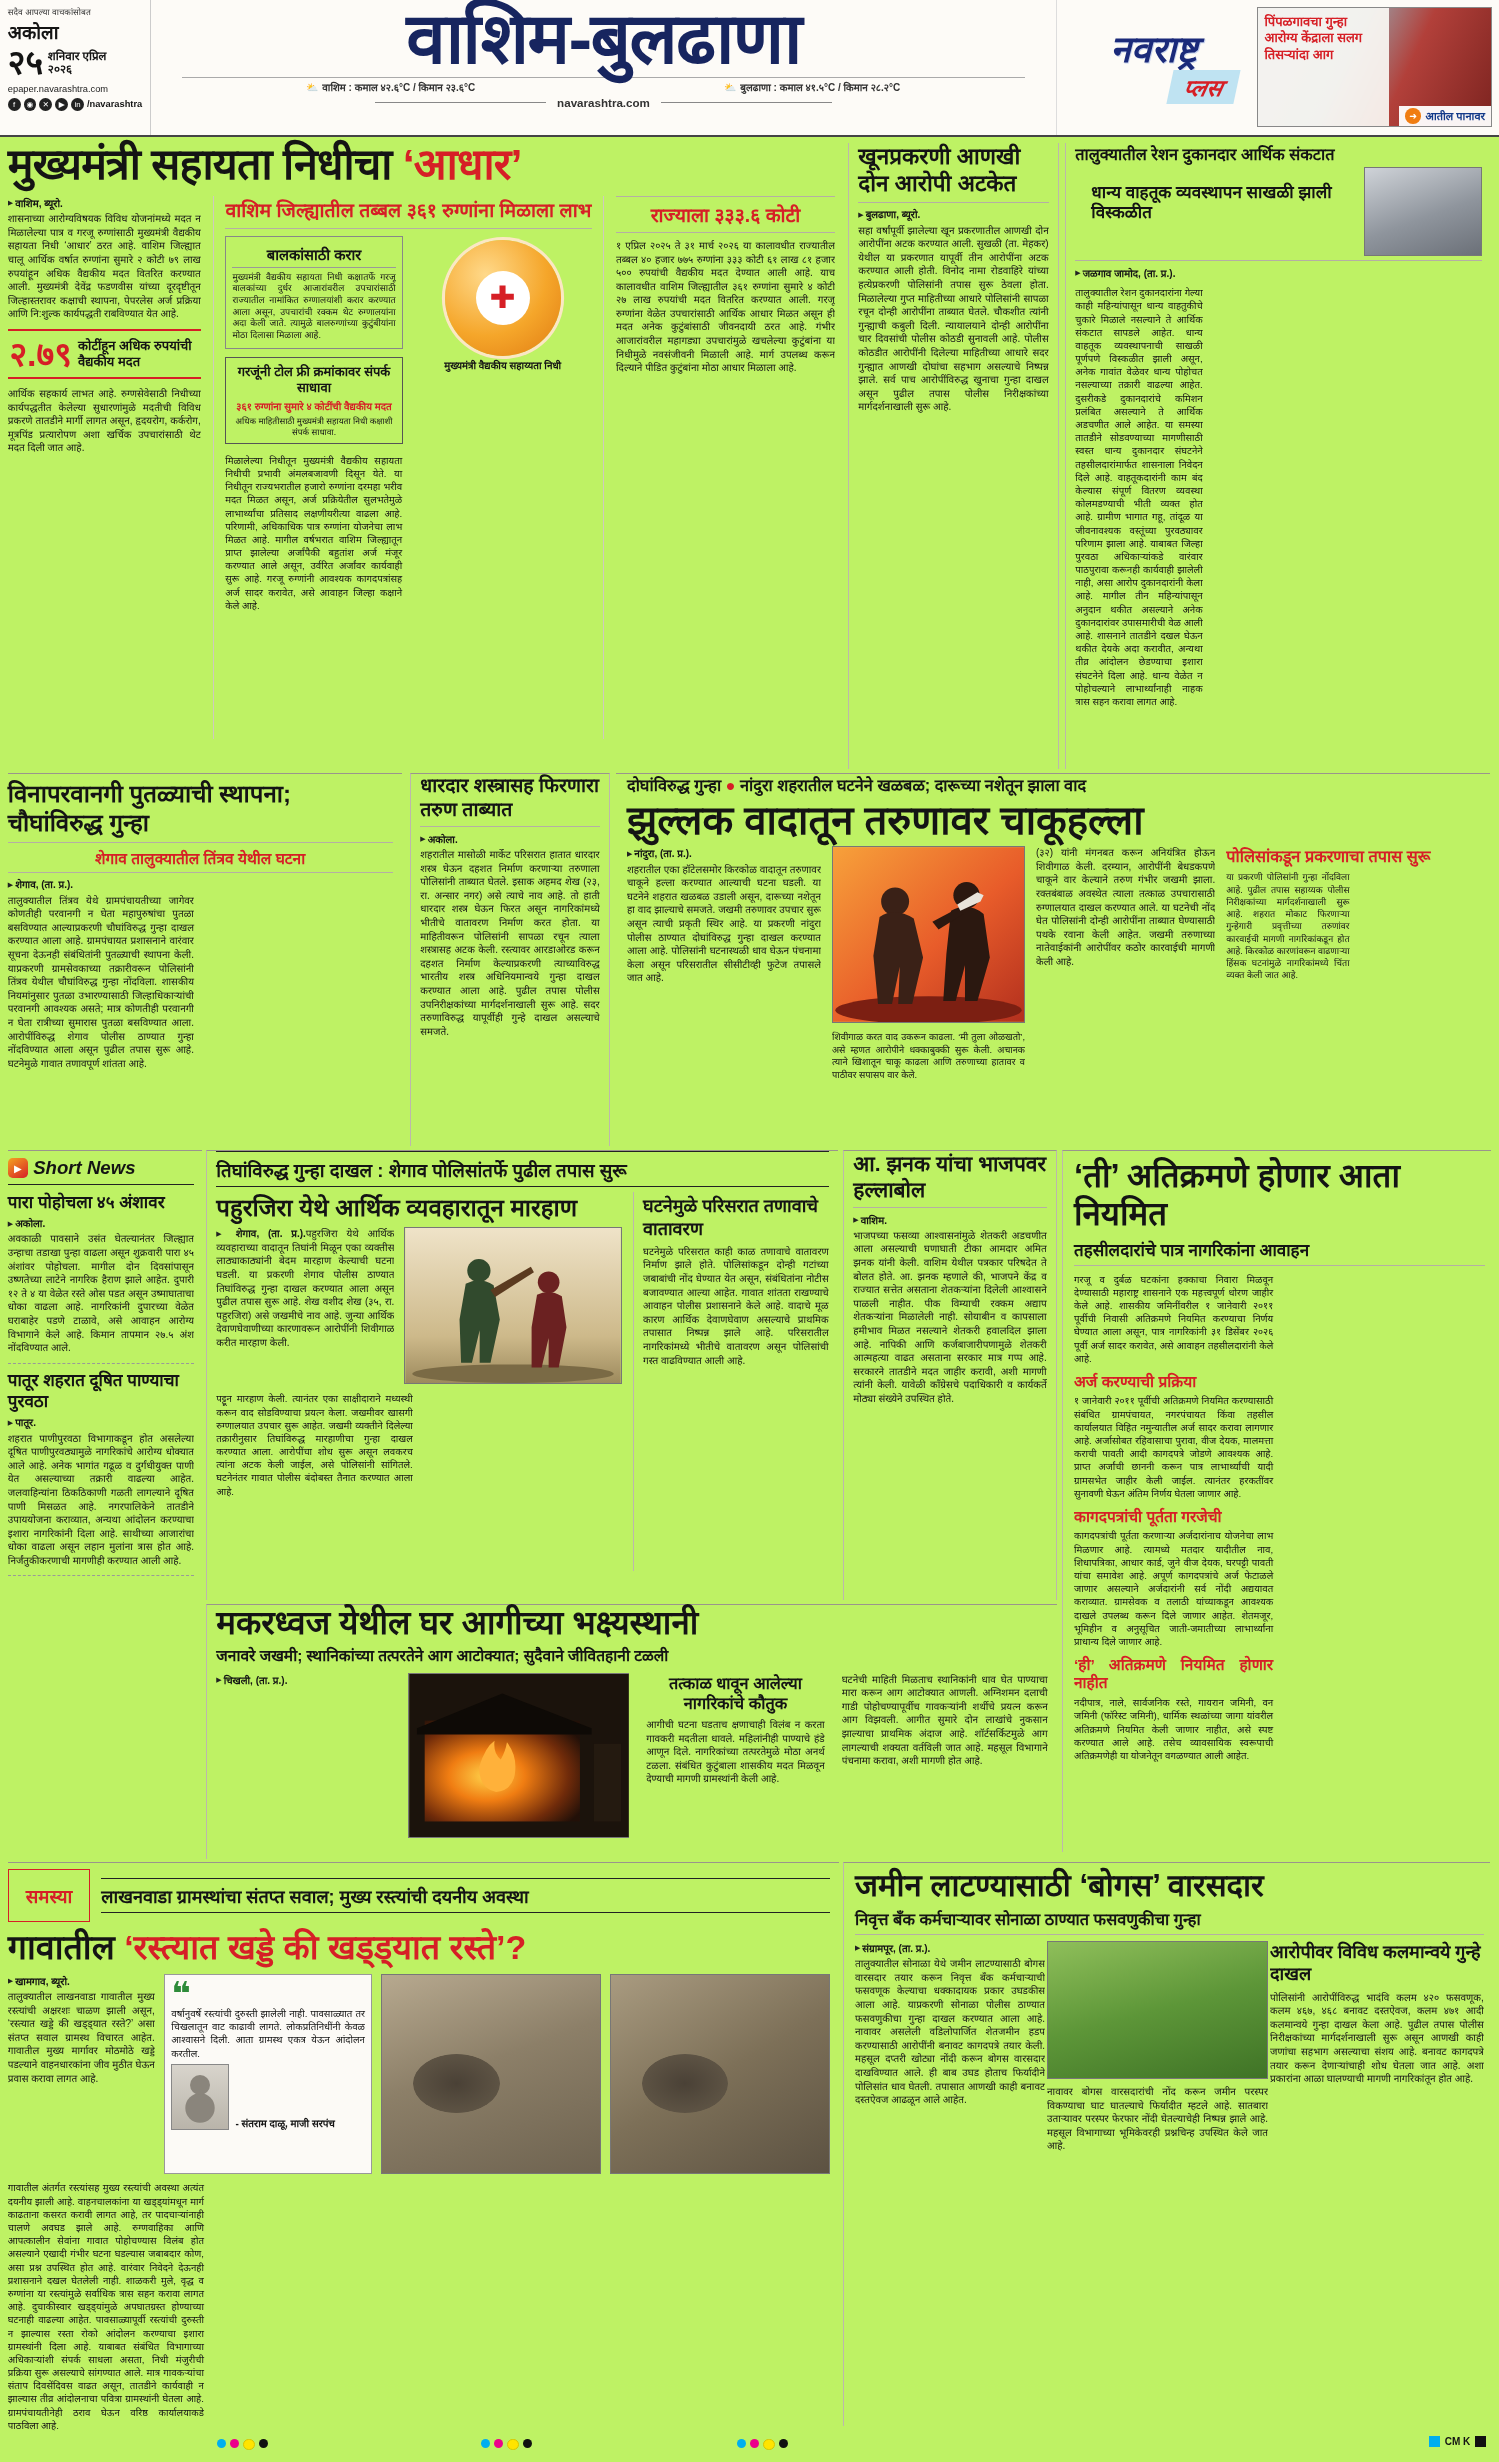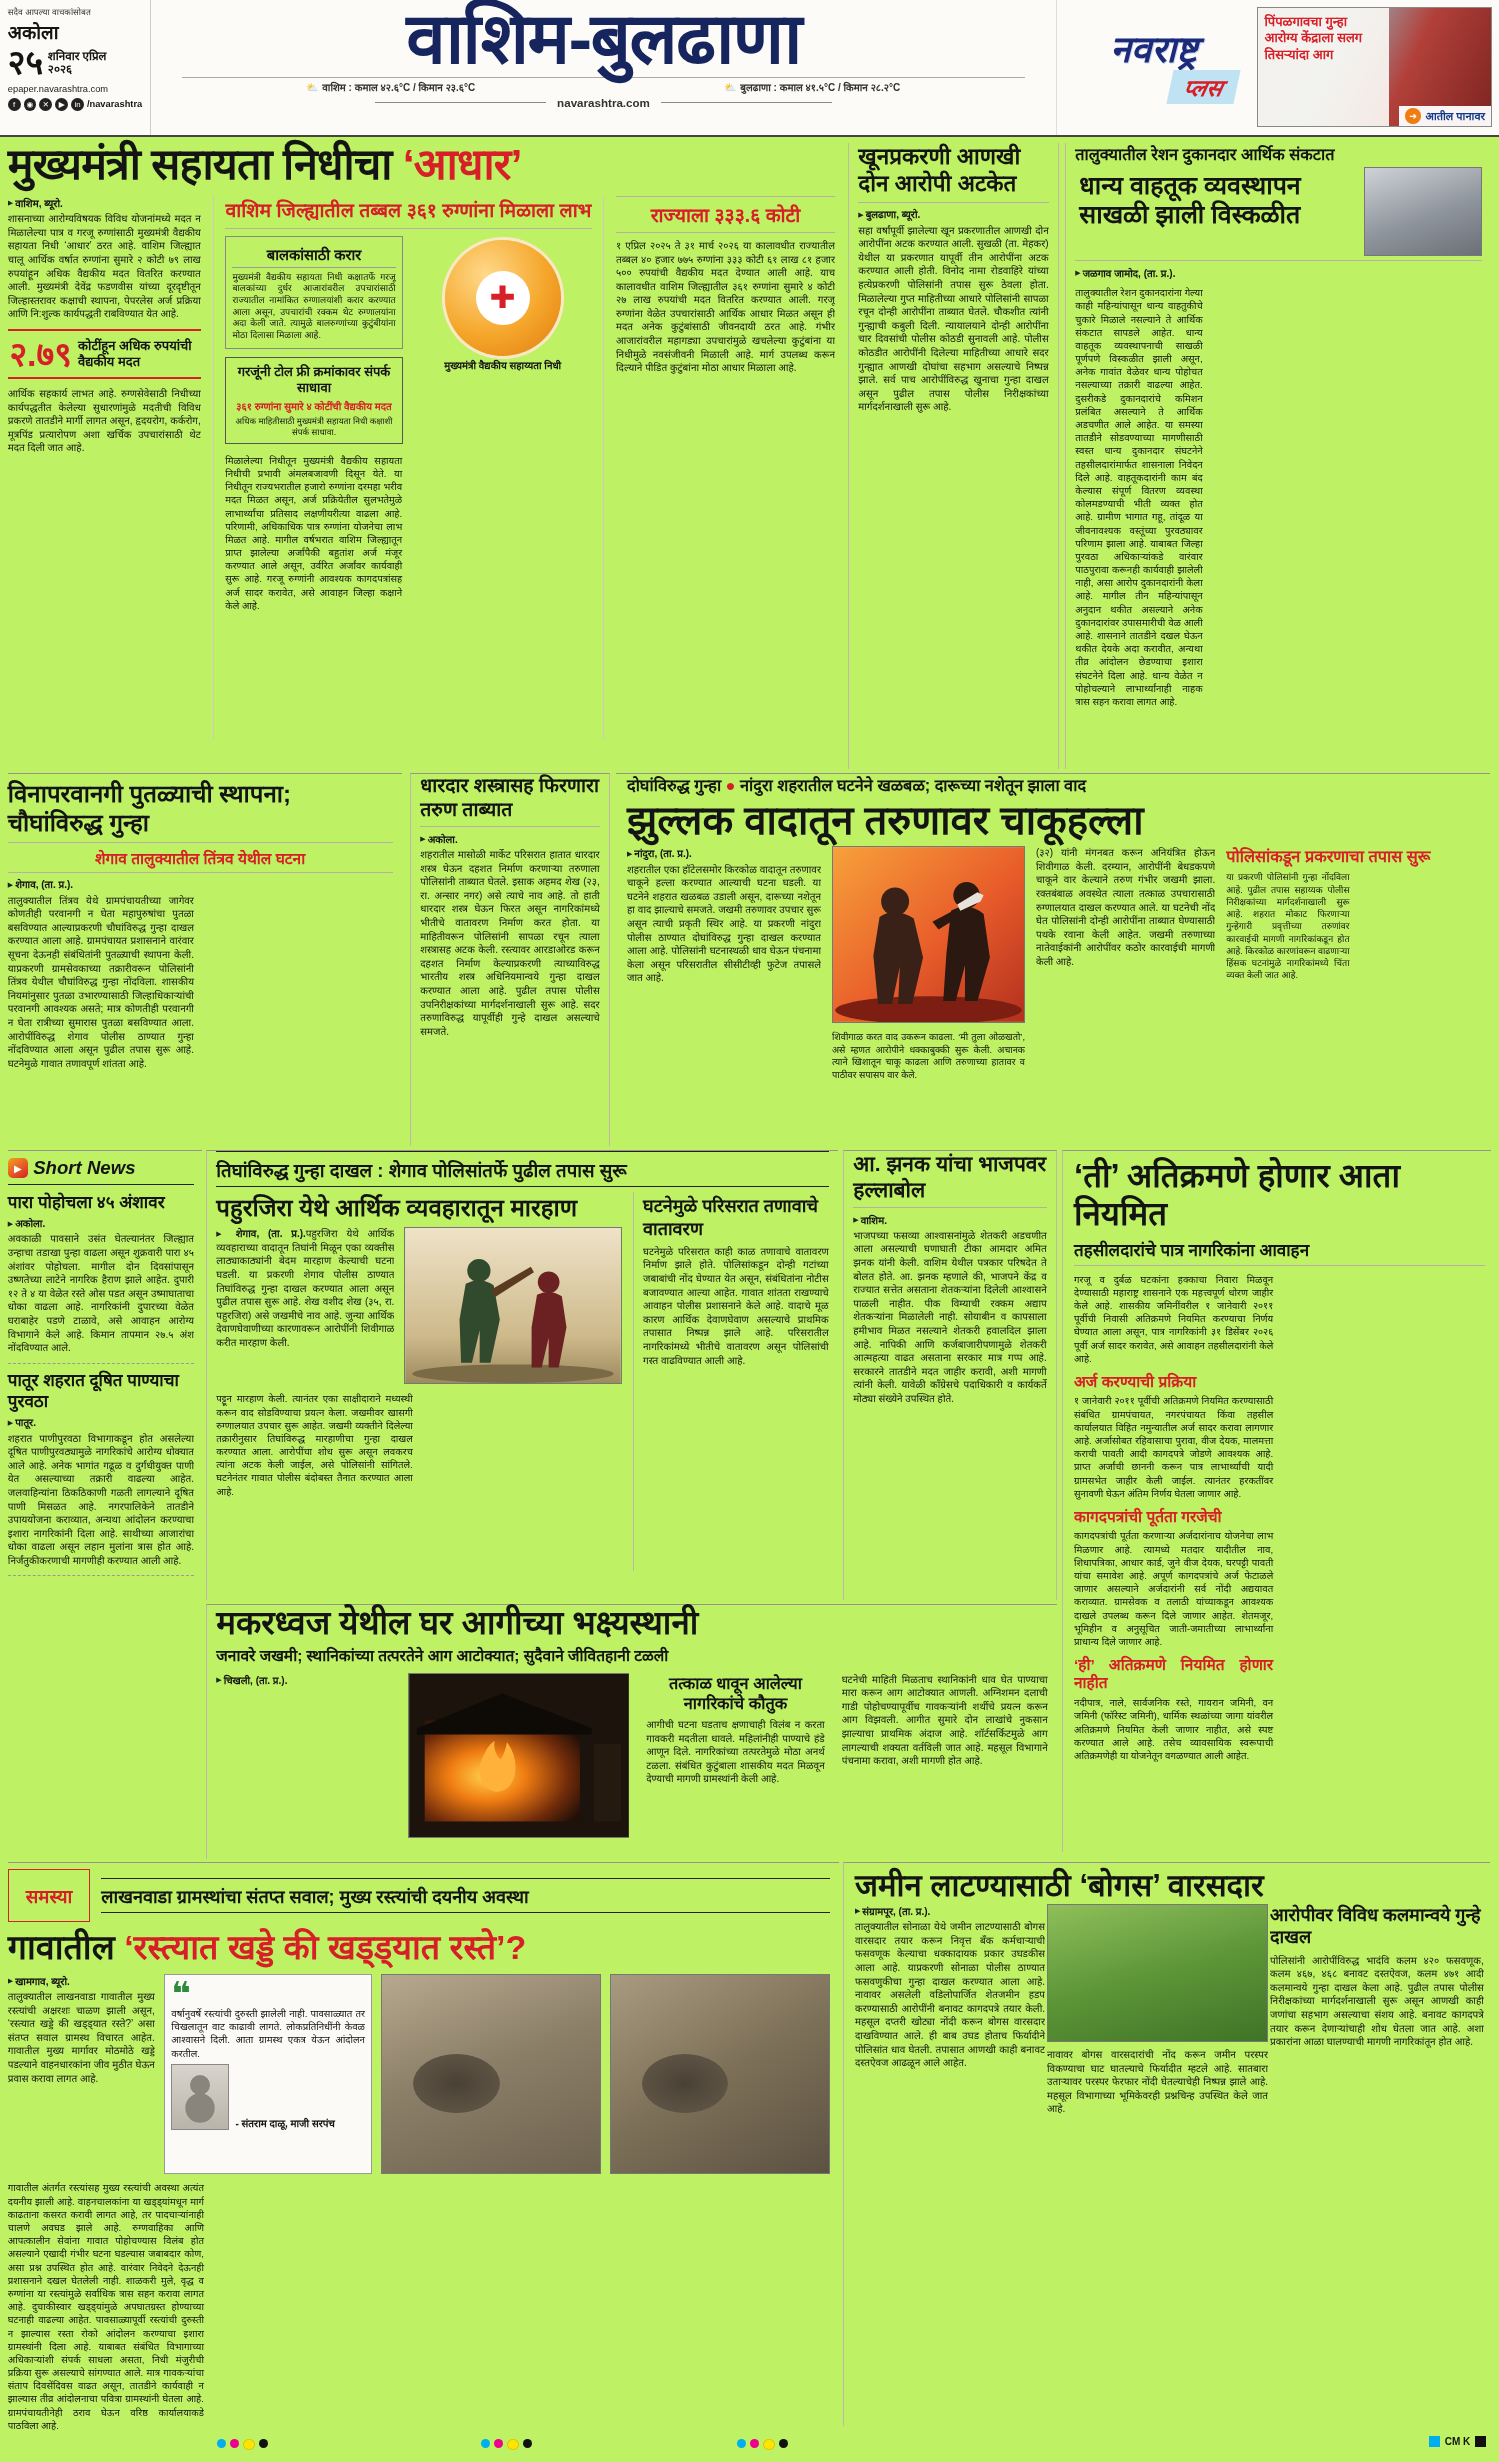--- a/index.html
+++ b/index.html
@@ -74,21 +74,21 @@
   .lead-mid-body{margin-top:9.3px;height:217px;font-size:9.7px;}
   .lead-c4{overflow:hidden;}
   .lead-sub2{font-size:19.4px;border-top:0.8px solid #b5afa4;border-bottom:0.8px solid #b5afa4;padding:3.9px 0;margin-bottom:6.2px;}
 
   
   .murder{left:848px;top:143px;width:211px;height:626px;padding:0 9.3px;}
   .murder h2{font-size:22.5px;font-weight:800;line-height:1.2;margin:0 0 3.1px 0;}
   .ration{left:1065px;top:143px;width:425px;height:626px;padding:0 7.8px 0 9.3px;}
   .ration-kicker{font-size:16.3px;font-weight:800;}
   .ration-head{display:flex;gap:7.8px;margin-top:1.6px;}
-  .ration-head h2{font-size:25px;font-weight:800;line-height:1.18;margin:4px;flex:1;}
+  .ration-head h2{font-size:17px;font-weight:800;line-height:1.18;margin:16px;flex:1;}
   .ration-photo{width:116px;height:87px;background:linear-gradient(160deg,#cfd3d8,#8f959d 55%,#6b7078);position:relative;}
   .ration-body{margin-top:6.2px;height:450px;font-size:9.7px;}
 
   
   .statue{left:7.8px;top:773px;width:394px;height:373px;padding-right:9.3px;}
   .statue h2{font-size:24px;font-weight:800;line-height:1.2;margin:0;}
   .statue-sub{font-size:15.5px;border-top:0.8px solid #b5afa4;border-bottom:0.8px solid #b5afa4;padding:3.1px 0;margin:4.7px 0;}
   .statue-body{height:256px;}
   .weapon{left:410px;top:773px;width:200px;height:373px;padding:0 9.3px;}
   .weapon h2{font-size:19.4px;font-weight:800;line-height:1.22;margin:0 0 3.9px 0;}
@@ -460,20 +460,21 @@
         </div>
       <div>
           <div class="road-photo" style="background:linear-gradient(150deg,#a99b80,#7d7058 50%,#5c5242);"></div>
         </div>
     </div>
     <div class="bt cols4 roads-body">गावातील अंतर्गत रस्त्यांसह मुख्य रस्त्यांची अवस्था अत्यंत दयनीय झाली आहे. वाहनचालकांना या खड्ड्यांमधून मार्ग काढताना कसरत करावी लागत आहे, तर पादचाऱ्यांनाही चालणे अवघड झाले आहे. रुग्णवाहिका आणि आपत्कालीन सेवांना गावात पोहोचण्यास विलंब होत असल्याने एखादी गंभीर घटना घडल्यास जबाबदार कोण, असा प्रश्न उपस्थित होत आहे. वारंवार निवेदने देऊनही प्रशासनाने दखल घेतलेली नाही. शाळकरी मुले, वृद्ध व रुग्णांना या रस्त्यांमुळे सर्वाधिक त्रास सहन करावा लागत आहे. दुचाकीस्वार खड्ड्यांमुळे अपघातग्रस्त होण्याच्या घटनाही वाढल्या आहेत. पावसाळ्यापूर्वी रस्त्यांची दुरुस्ती न झाल्यास रस्ता रोको आंदोलन करण्याचा इशारा ग्रामस्थांनी दिला आहे. याबाबत संबंधित विभागाच्या अधिकाऱ्यांशी संपर्क साधला असता, निधी मंजुरीची प्रक्रिया सुरू असल्याचे सांगण्यात आले. मात्र गावकऱ्यांचा संताप दिवसेंदिवस वाढत असून, तातडीने कार्यवाही न झाल्यास तीव्र आंदोलनाचा पवित्रा ग्रामस्थांनी घेतला आहे. ग्रामपंचायतीनेही ठराव घेऊन वरिष्ठ कार्यालयाकडे पाठविला आहे.</div>
   </section>
 
   <section class="blk land rt rl">
     <h1>जमीन लाटण्यासाठी ‘बोगस’ वारसदार</h1>
+    <div class="land-sub">निवृत्त बँक कर्मचाऱ्यावर सोनाळा ठाण्यात फसवणुकीचा गुन्हा</div>
     <div class="land-grid">
       <div>
         <div class="byline">संग्रामपूर, (ता. प्र.).</div>
         <div class="bt" style="height:404px;">तालुक्यातील सोनाळा येथे जमीन लाटण्यासाठी बोगस वारसदार तयार करून निवृत्त बँक कर्मचाऱ्याची फसवणूक केल्याचा धक्कादायक प्रकार उघडकीस आला आहे. याप्रकरणी सोनाळा पोलीस ठाण्यात फसवणुकीचा गुन्हा दाखल करण्यात आला आहे. नावावर असलेली वडिलोपार्जित शेतजमीन हडप करण्यासाठी आरोपींनी बनावट कागदपत्रे तयार केली. महसूल दप्तरी खोट्या नोंदी करून बोगस वारसदार दाखविण्यात आले. ही बाब उघड होताच फिर्यादीने पोलिसांत धाव घेतली. तपासात आणखी काही बनावट दस्तऐवज आढळून आले आहेत.</div>
       </div>
       <div>
         <div class="field-photo"></div>
         <div class="bt" style="margin-top:6.2px;height:256px;">नावावर बोगस वारसदारांची नोंद करून जमीन परस्पर विकण्याचा घाट घातल्याचे फिर्यादीत म्हटले आहे. सातबारा उताऱ्यावर परस्पर फेरफार नोंदी घेतल्याचेही निष्पन्न झाले आहे. महसूल विभागाच्या भूमिकेवरही प्रश्नचिन्ह उपस्थित केले जात आहे.</div>
       </div>
       <div class="land-box">

